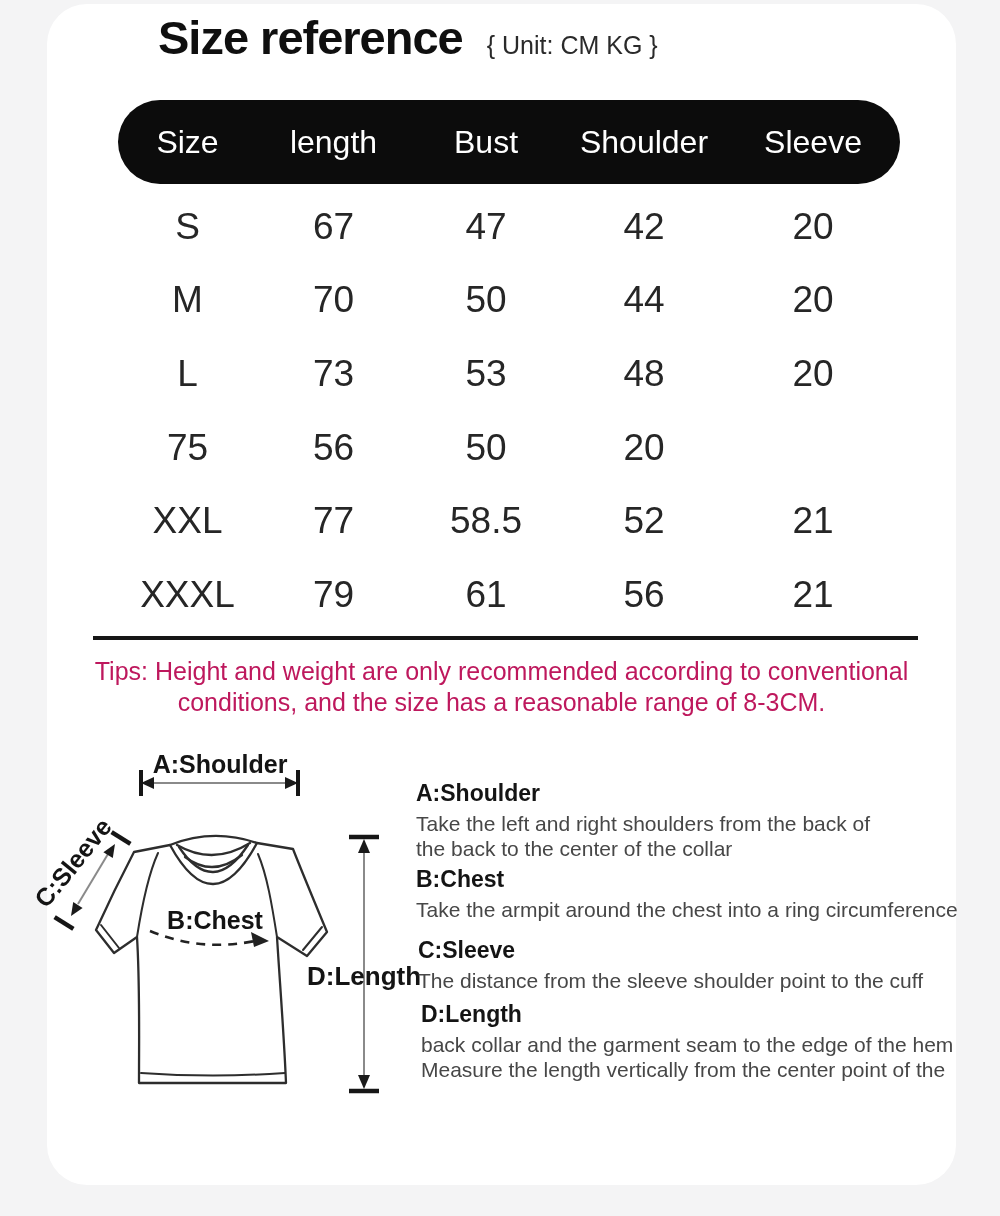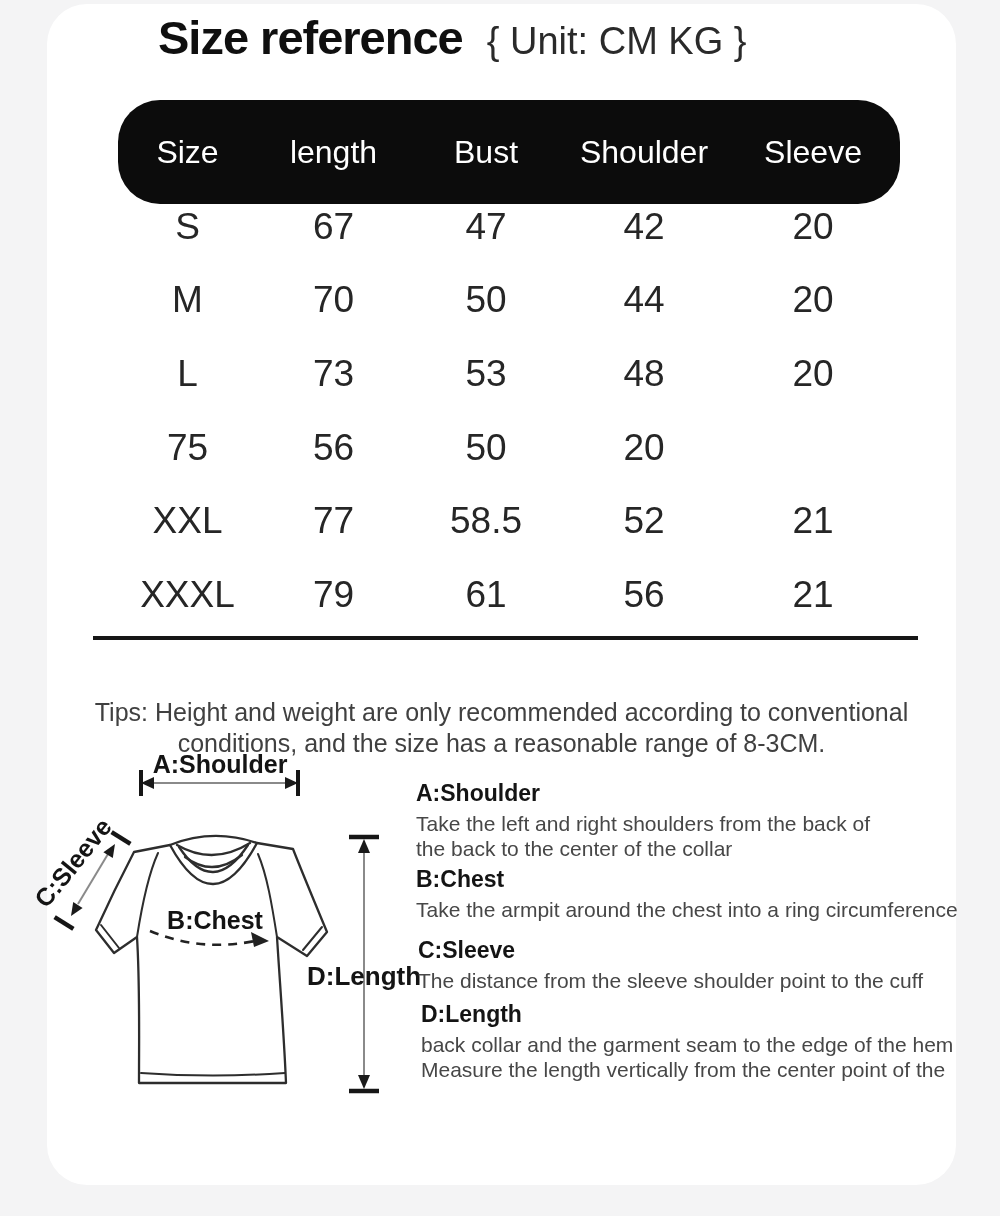--- a/index.html
+++ b/index.html
@@ -28,30 +28,30 @@
     margin-left: 44px;
   }
   .title {
     font-size: 47px;
     font-weight: 900;
     letter-spacing: -1px;
     color: #0f0f0f;
     margin: 0;
   }
   .unit {
-    font-size: 38px;
+    font-size: 25px;
     font-weight: 400;
     color: #2a2a2a;
     margin-left: 24px;
   }
   
   .pill-header {
     position: absolute;
     left: 118px; top: 100px;
-    width: 782px; height: 104px;
+    width: 782px; height: 84px;
     background: #0c0c0c;
     border-radius: 42px;
     display: grid;
     grid-template-columns: 139fr 153fr 152fr 164fr 174fr;
     align-items: center;
   }
   .pill-header .cell {
     text-align: center;
     color: #ffffff;
     font-size: 32px;
@@ -80,22 +80,21 @@
     width: 825px; height: 4px;
     background: #161616;
   }
   .tips {
     position: absolute;
     left: 47px; top: 656px;
     width: 909px;
     text-align: center;
     font-size: 25px;
     line-height: 31px;
-    color: #404040;
-    margin-top: 41px;
+    color: #be185d;
   }
   
   .diag-label {
     position: absolute;
     font-weight: bold;
     color: #141414;
     white-space: nowrap;
   }
   .label-a { left: 150px; top: 750px; width: 140px; text-align: center; font-size: 25px; }
   .label-b { left: 155px; top: 906px; width: 120px; text-align: center; font-size: 25px; }

